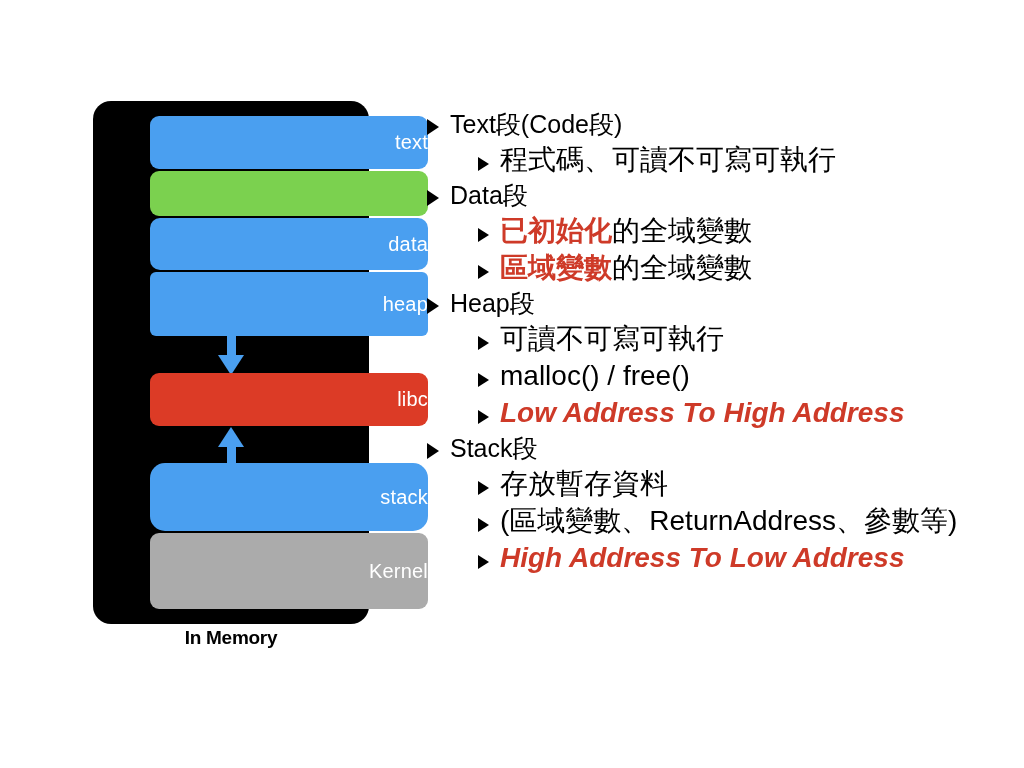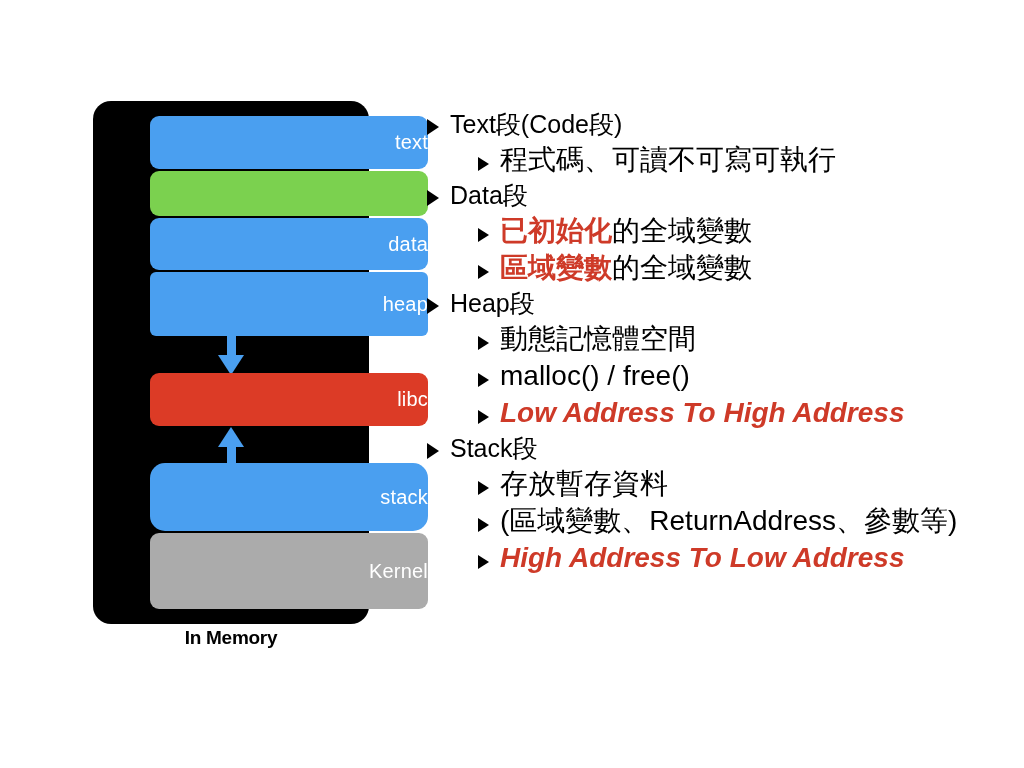--- a/index.html
+++ b/index.html
@@ -75,21 +75,21 @@
   <div id="mem-container">
 
     <div class="mem-block" id="blk-text" style="background: rgb(74, 159, 240);">
       <span>text</span>
     </div>
 
     <div class="mem-block" id="blk-green" style="background: rgb(123, 209, 79);">
       <span></span>
     </div>
 
-    <div class="mem-block" id="blk-data" style="background: rgb(74, 159, 240);">
+    <div class="mem-block" id="blk-data" style="background: rgb(74, 159, 240); border-radius: 10px;">
       <span>data</span>
     </div>
 
     <div class="mem-block" id="blk-heap" style="background: rgb(74, 159, 240); border-radius: 6px;">
       <span>heap</span>
     </div>
 
     <div class="arrow-shaft" id="arrow-down-shaft"></div>
     <div class="arrow-head" id="arrow-down-head"></div>
 
@@ -133,21 +133,21 @@
     <div class="row lvl2">
       <span class="bullet"></span>
       <span class="txt"><span class="hl">區域變數</span><span>的全域變數</span></span>
     </div>
     <div class="row lvl1">
       <span class="bullet"></span>
       <span class="txt">Heap段</span>
     </div>
     <div class="row lvl2">
       <span class="bullet"></span>
-      <span class="txt">動態記憶體空間</span>
+      <span class="txt">可讀不可寫可執行</span>
     </div>
     <div class="row lvl2">
       <span class="bullet"></span>
       <span class="txt">malloc() / free()</span>
     </div>
     <div class="row lvl2">
       <span class="bullet"></span>
       <span class="txt allred">Low Address To High Address</span>
     </div>
     <div class="row lvl1">

